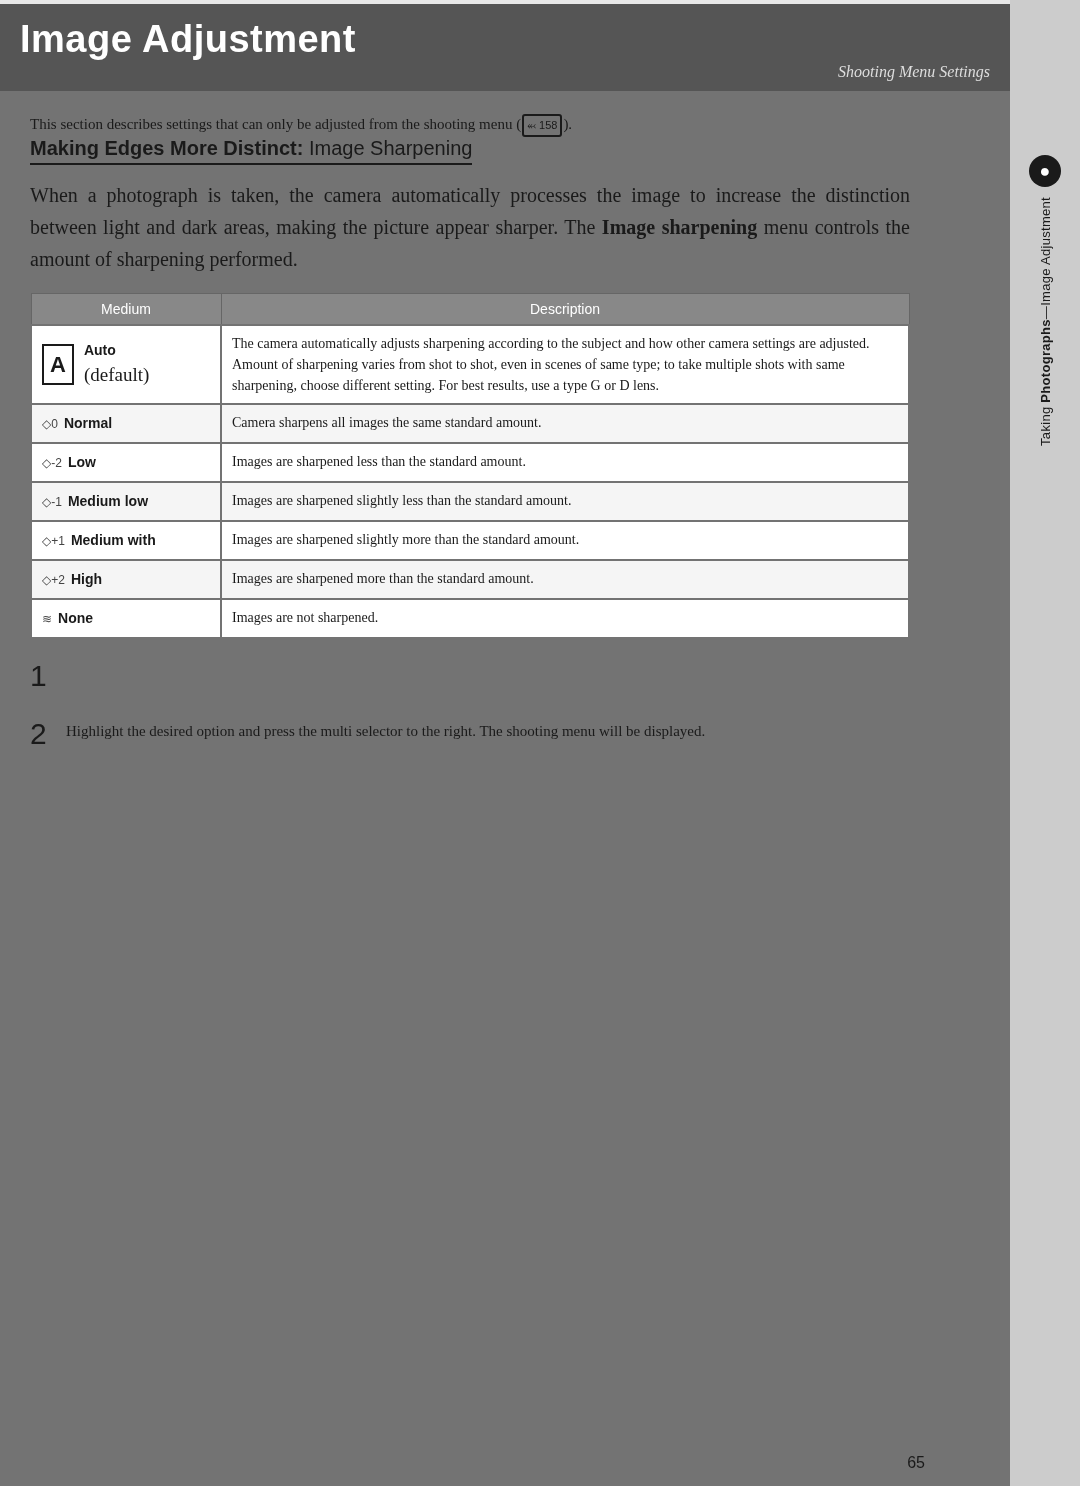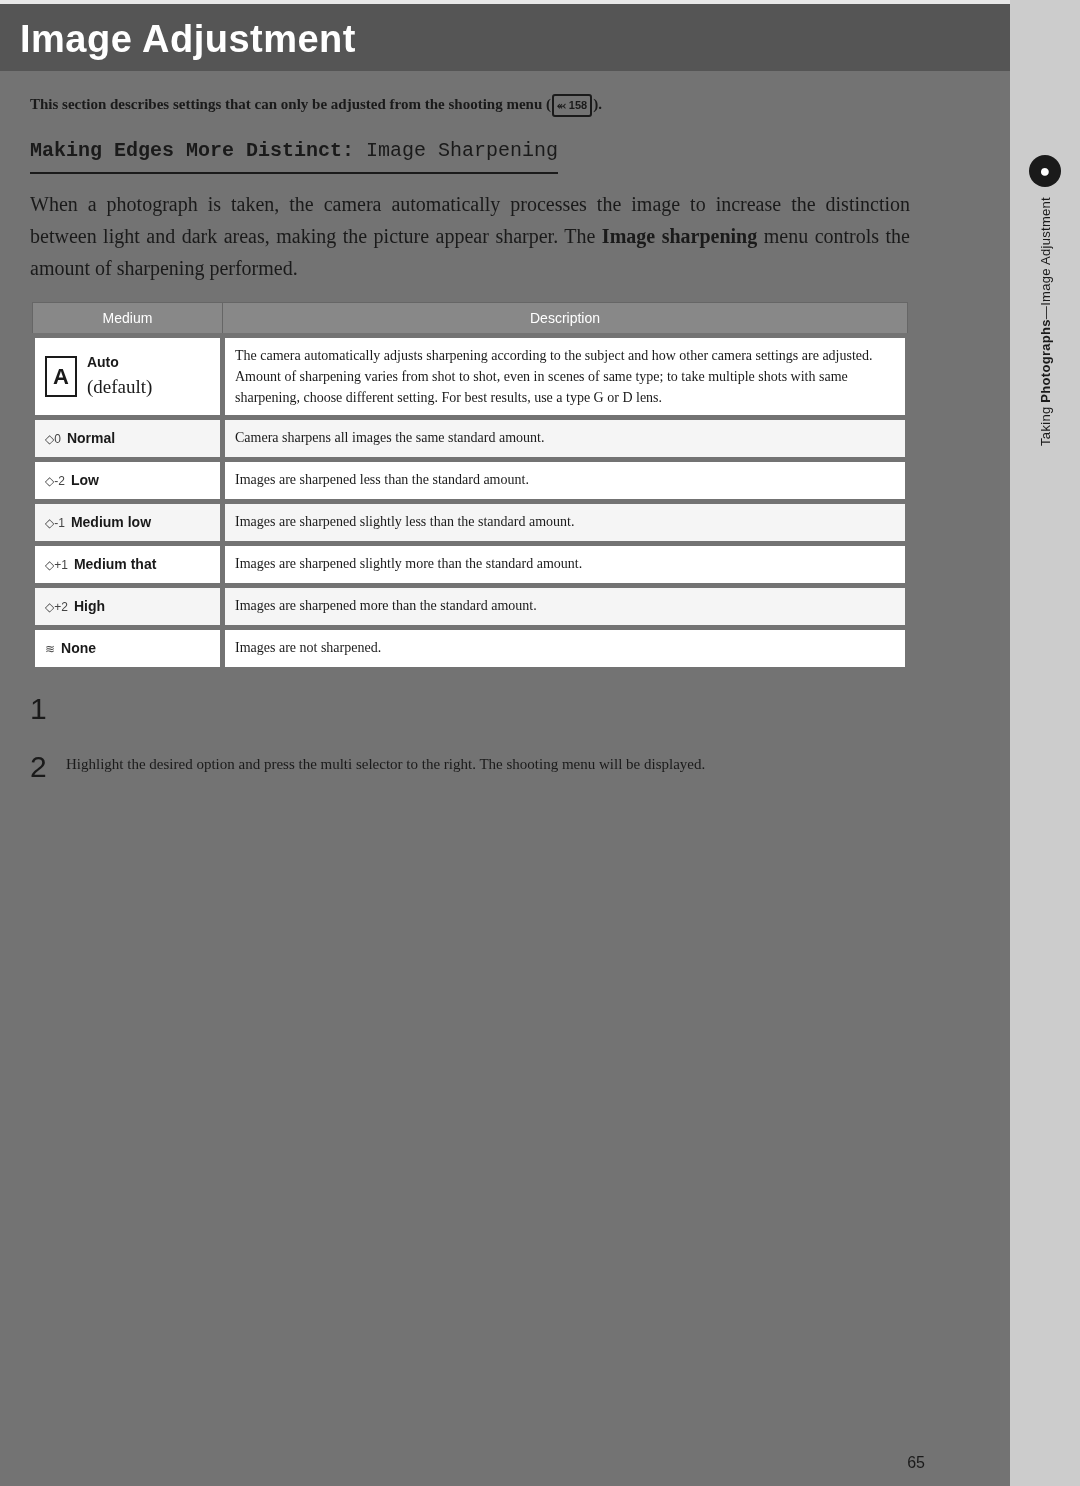--- a/index.html
+++ b/index.html
@@ -91,44 +91,42 @@
 
     
     .content {
       padding: 22px 30px 20px 30px;
       margin-right: 70px;
     }
 
     .intro-text {
       font-size: 15px;
       line-height: 1.55;
-      margin-bottom: 22px;
       text-align: justify;
-      font-weight: bold;
     }
 
     .menu-icon {
       display: inline-block;
       border: 2px solid #1a1a1a;
       border-radius: 3px;
       font-size: 11px;
       padding: 1px 3px;
       font-family: Arial, sans-serif;
       vertical-align: middle;
       margin: 0 1px;
     }
 
     
     .section-heading {
       font-size: 20px;
-      font-family: Liberation Mono, monospace;
+      font-family: Liberation Sans, sans-serif;
       font-weight: bold;
       margin-bottom: 14px;
       border-bottom: 2px solid #1a1a1a;
-      padding-bottom: 10px;
+      padding-bottom: 3px;
       display: inline-block;
     }
 
     .section-heading .normal-weight {
       font-weight: normal;
     }
 
     .section-desc {
       font-size: 20px;
       line-height: 1.6;
@@ -158,21 +156,21 @@
     .options-table th.option-col {
       width: 190px;
       text-align: center;
     }
 
     .options-table th.desc-col {
       text-align: center;
     }
 
     .options-table td {
-      border: 5px solid #737373;
+      border: 2px solid #737373;
       padding: 7px 10px;
       vertical-align: top;
       line-height: 1.5;
     }
 
     .options-table tr:nth-child(even) td {
       background: #f5f5f5;
     }
 
     .options-table tr:nth-child(odd) td {
@@ -216,20 +214,21 @@
       color: #1a1a1a;
     }
   </style>
 </head>
 <body>
 
 <div class="page">
 
   <div class="header">
     <div class="header-title">Image Adjustment</div>
+    <div class="header-subtitle">Shooting Menu Settings</div>
   </div>
 
   <div class="content">
 
     <p class="intro-text">
       <span>This section describes settings that can only be adjusted from the shooting menu (</span><span class="menu-icon">⬻ <span>158</span></span><span>).</span>
     </p>
 
     <div>
       <h2 class="section-heading">
@@ -285,21 +284,21 @@
         <span style="font-size:12px;color:#444;font-family:Arial,sans-serif;white-space:nowrap;">◇-1</span>
         <span style="font-weight:bold;font-family:Arial,sans-serif;">Medium low</span>
       </div>
             </td>
             <td>Images are sharpened slightly less than the standard amount.</td>
           </tr>
           <tr>
             <td style="padding: 8px 10px; vertical-align: middle;">
               <div style="display:flex;align-items:center;gap:6px;">
         <span style="font-size:12px;color:#444;font-family:Arial,sans-serif;white-space:nowrap;">◇+1</span>
-        <span style="font-weight:bold;font-family:Arial,sans-serif;">Medium that</span>
+        <span style="font-weight:bold;font-family:Arial,sans-serif;">Medium with</span>
       </div>
             </td>
             <td>Images are sharpened slightly more than the standard amount.</td>
           </tr>
           <tr>
             <td style="padding: 8px 10px; vertical-align: middle;">
               <div style="display:flex;align-items:center;gap:6px;">
         <span style="font-size:12px;color:#444;font-family:Arial,sans-serif;white-space:nowrap;">◇+2</span>
         <span style="font-weight:bold;font-family:Arial,sans-serif;">High</span>
       </div>

